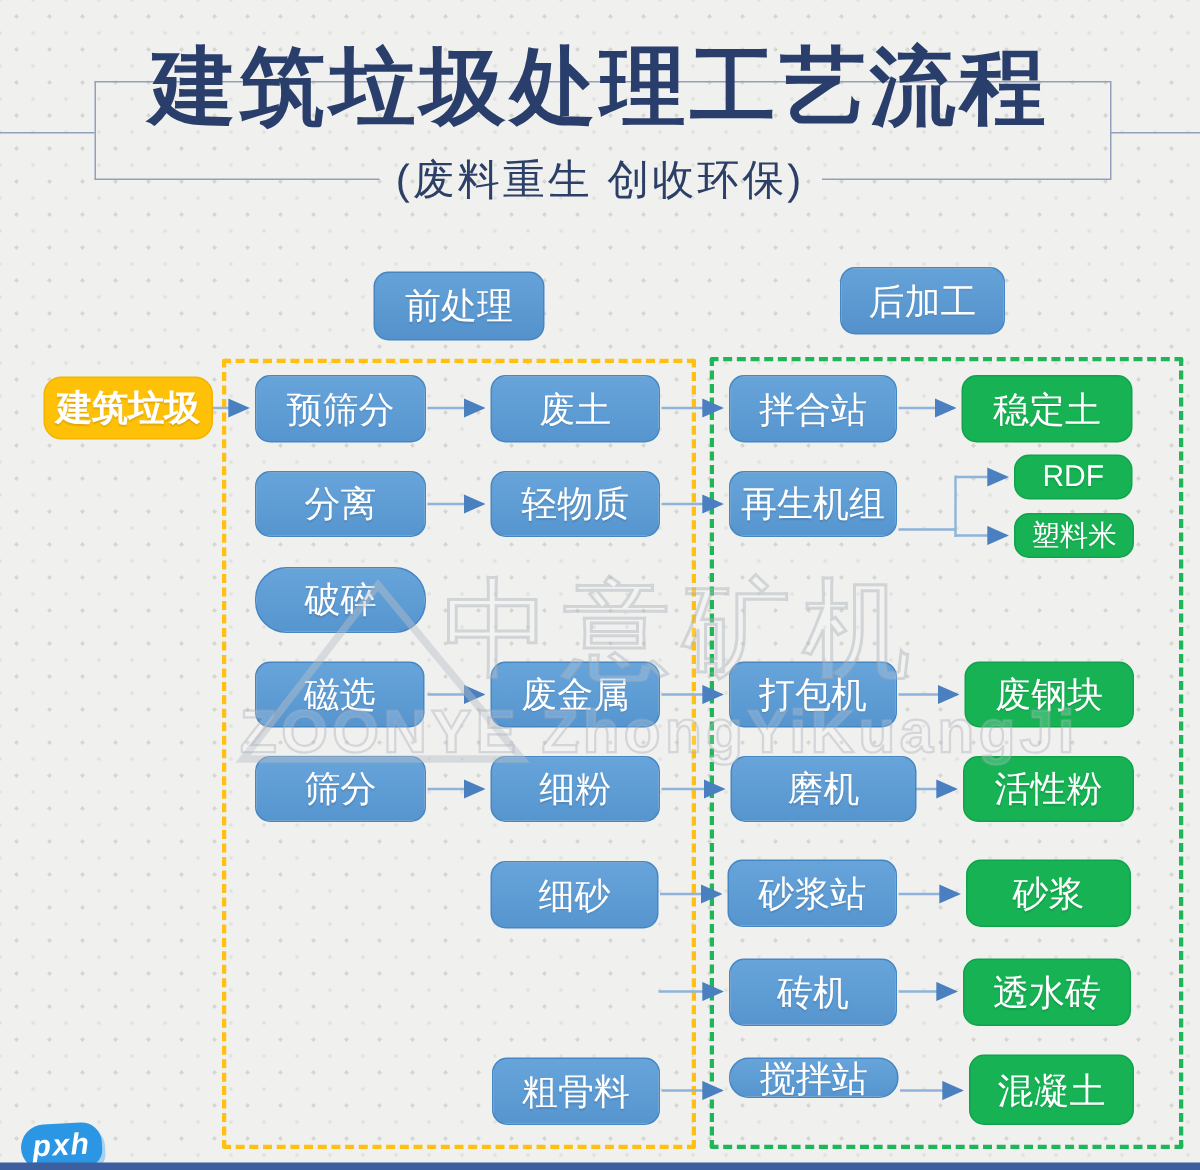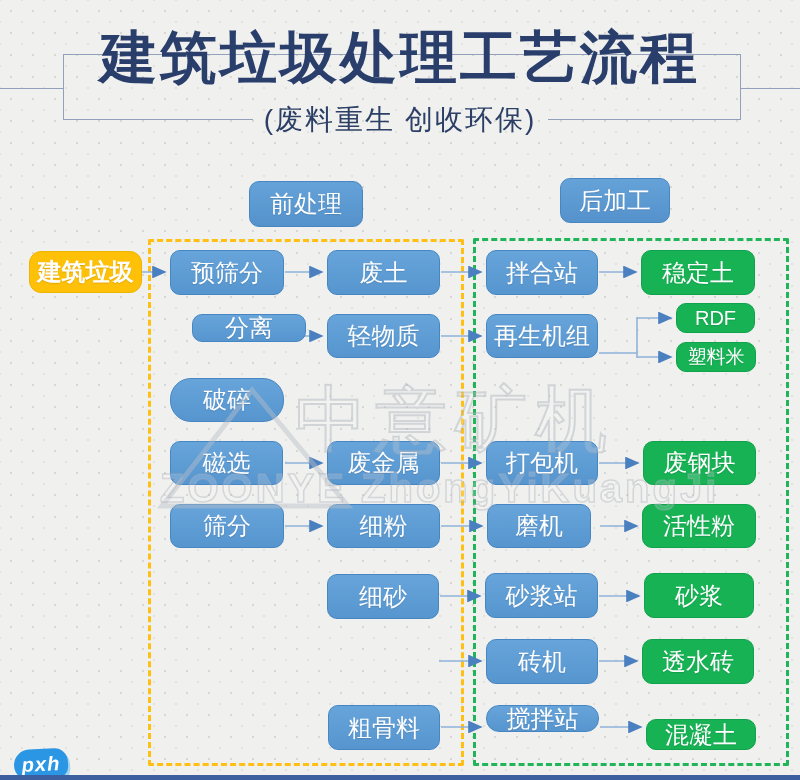--- a/index.html
+++ b/index.html
@@ -109,35 +109,35 @@
   <div class="bottom-bar"></div>
 <div class="group" style="left: 148px; top: 239px; width: 310px; height: 521px; border-color: rgb(255, 192, 19);"></div>
     <div class="group" style="left: 473px; top: 238px; width: 310px; height: 522px; border-color: rgb(31, 181, 88);"></div>
     <div class="node label" style="left: 249px; top: 181px; width: 114px; height: 46px;">前处理</div>
     <div class="node label" style="left: 560px; top: 178px; width: 110px; height: 45px;">后加工</div>
     <div class="node yellow" style="left: 13px; top: 251px; width: 113px; height: 42px; margin-left: 16px;">建筑垃圾</div>
     <div class="node blue" style="left: 170px; top: 250px; width: 114px; height: 45px;">预筛分</div>
     <div class="node blue" style="left: 327px; top: 250px; width: 113px; height: 45px;">废土</div>
     <div class="node blue" style="left: 486px; top: 250px; width: 112px; height: 45px;">拌合站</div>
     <div class="node green" style="left: 641px; top: 250px; width: 114px; height: 45px;">稳定土</div>
-    <div class="node blue" style="left: 170px; top: 314px; width: 114px; height: 28px; margin-left: 22px;">分离</div>
+    <div class="node blue" style="left: 170px; top: 314px; width: 114px; height: 44px;">分离</div>
     <div class="node blue" style="left: 327px; top: 314px; width: 113px; height: 44px;">轻物质</div>
     <div class="node blue" style="left: 486px; top: 314px; width: 112px; height: 44px;">再生机组</div>
     <div class="node green" style="left: 676px; top: 303px; width: 79px; height: 30px; font-size: 20px;">RDF</div>
     <div class="node green" style="left: 676px; top: 342px; width: 80px; height: 30px; font-size: 19px;">塑料米</div>
     <div class="node blue" style="left: 170px; top: 378px; width: 114px; height: 44px; border-radius: 21px;">破碎</div>
     <div class="node blue" style="left: 170px; top: 441px; width: 113px; height: 44px;">磁选</div>
     <div class="node blue" style="left: 327px; top: 441px; width: 113px; height: 44px;">废金属</div>
     <div class="node blue" style="left: 486px; top: 441px; width: 112px; height: 44px;">打包机</div>
     <div class="node green" style="left: 643px; top: 441px; width: 113px; height: 44px;">废钢块</div>
     <div class="node blue" style="left: 170px; top: 504px; width: 114px; height: 44px;">筛分</div>
     <div class="node blue" style="left: 327px; top: 504px; width: 113px; height: 44px;">细粉</div>
-    <div class="node blue" style="left: 487px; top: 504px; width: 104px; height: 44px; text-align: right;">磨机</div>
+    <div class="node blue" style="left: 487px; top: 504px; width: 124px; height: 44px; text-align: right;">磨机</div>
     <div class="node green" style="left: 642px; top: 504px; width: 114px; height: 44px;">活性粉</div>
     <div class="node blue" style="left: 327px; top: 574px; width: 112px; height: 45px;">细砂</div>
     <div class="node blue" style="left: 485px; top: 573px; width: 113px; height: 45px;">砂浆站</div>
     <div class="node green" style="left: 644px; top: 573px; width: 110px; height: 45px;">砂浆</div>
     <div class="node blue" style="left: 486px; top: 639px; width: 112px; height: 45px;">砖机</div>
     <div class="node green" style="left: 642px; top: 639px; width: 112px; height: 45px;">透水砖</div>
     <div class="node blue" style="left: 328px; top: 705px; width: 112px; height: 45px;">粗骨料</div>
     <div class="node blue" style="left: 486px; top: 705px; width: 113px; height: 27px; border-radius: 13px;">搅拌站</div>
-    <div class="node green" style="left: 646px; top: 703px; width: 110px; height: 31px; margin-top: 16px;">混凝土</div>
+    <div class="node green" style="left: 646px; top: 703px; width: 110px; height: 47px;">混凝土</div>
   </div>
 
 </body></html>

